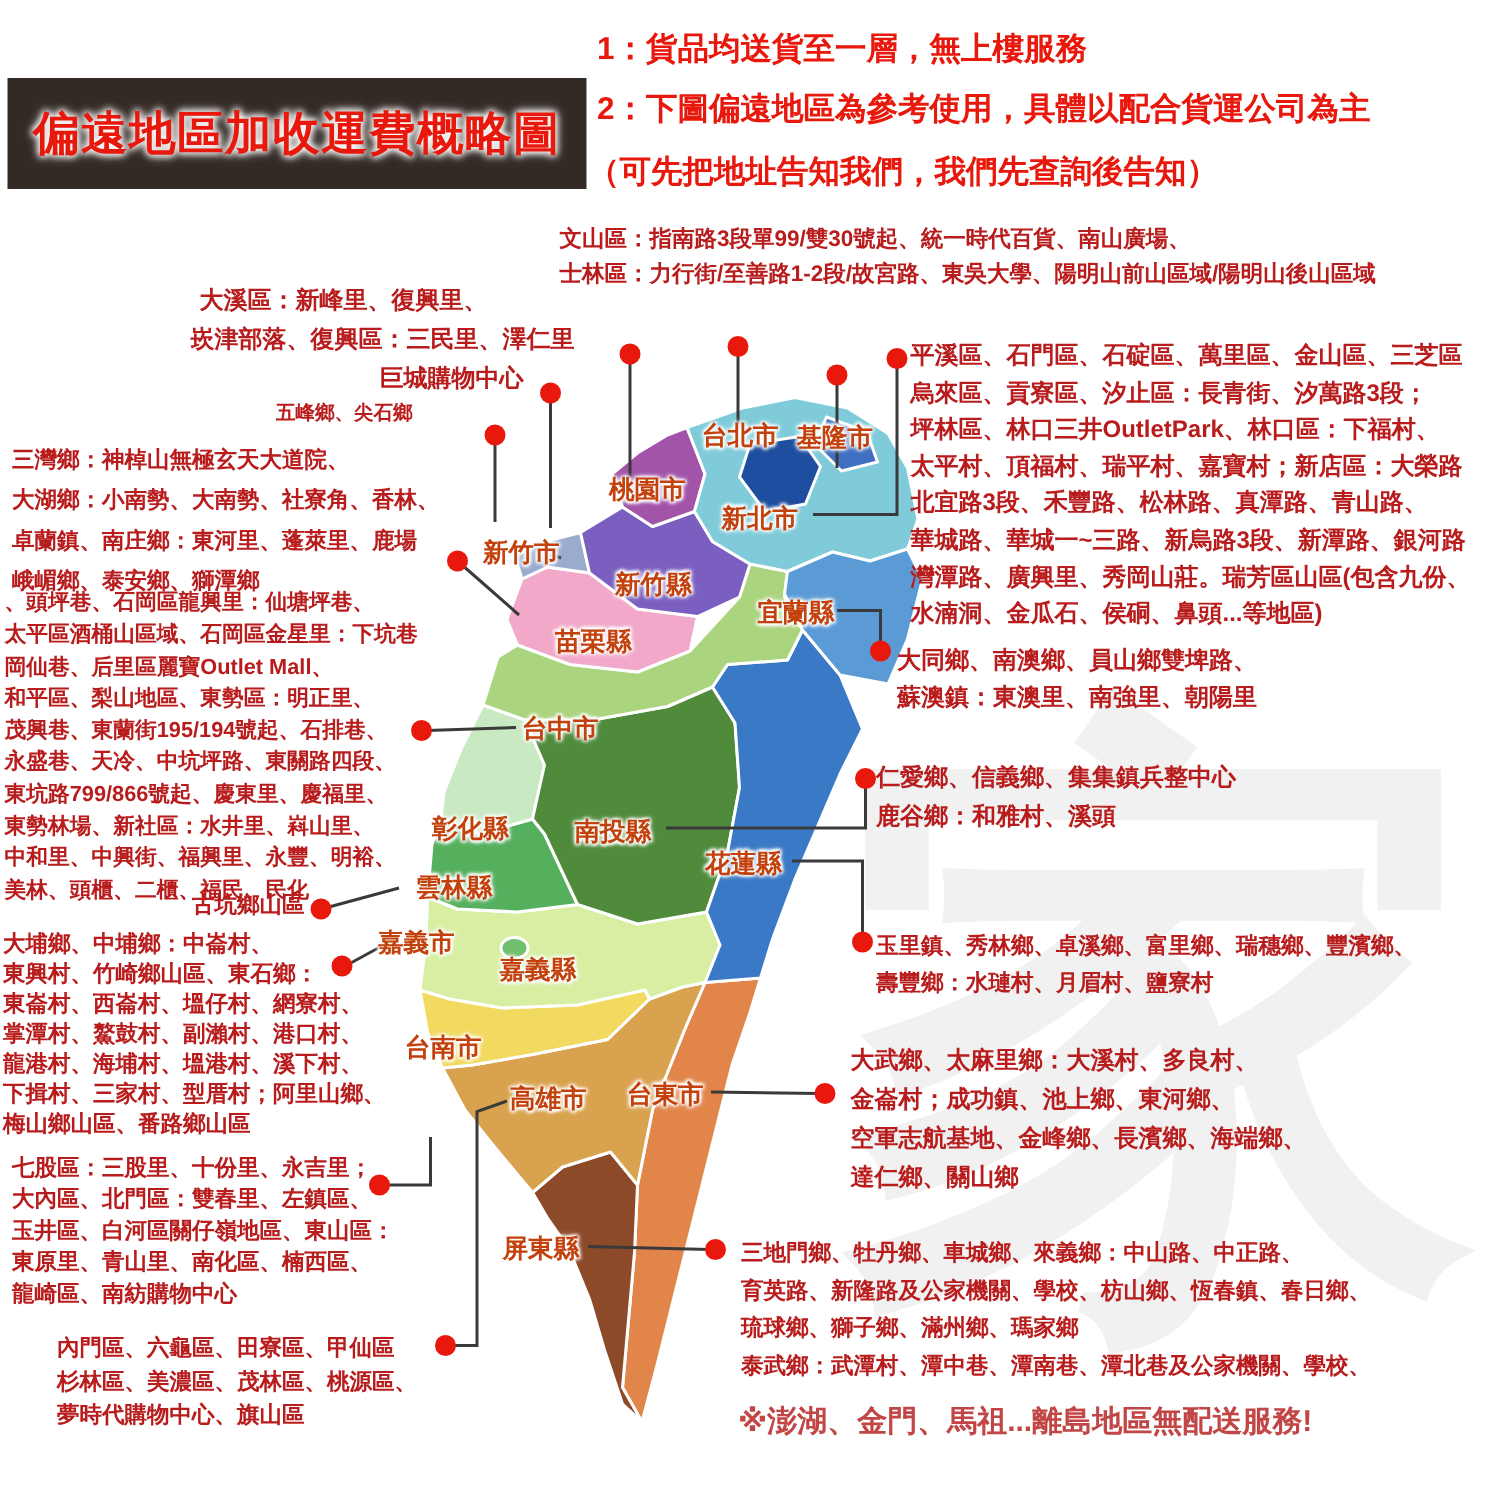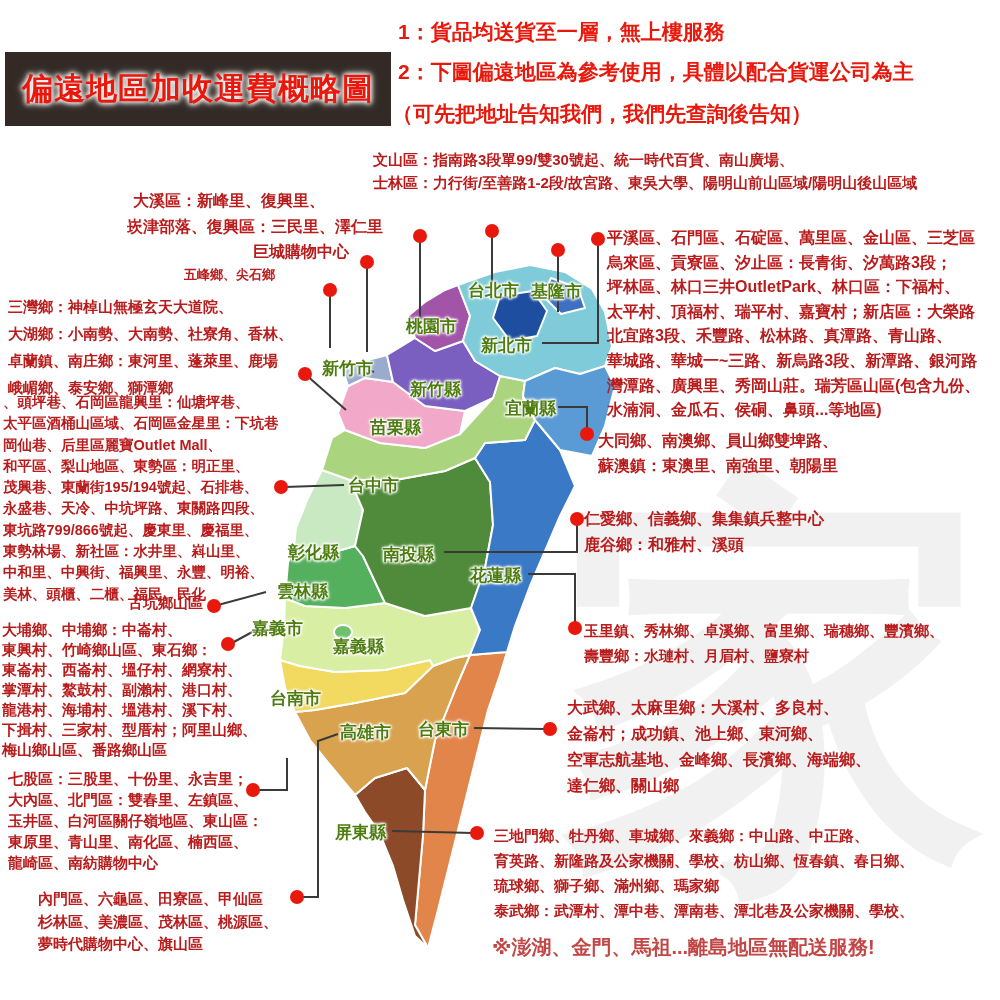--- a/index.html
+++ b/index.html
@@ -5,21 +5,21 @@
   html,body{margin:0;padding:0;}
   body{font-family:"Liberation Sans","DejaVu Sans",sans-serif;}
   #stage{position:relative;width:1000px;height:1000px;background:#ffffff;overflow:hidden;}
   .title-box{position:absolute;left:5px;top:52px;width:386px;height:74px;background:#332a25;
     display:flex;align-items:center;justify-content:center;}
   .title-box .t{color:#e8180c;font-size:31px;font-weight:bold;letter-spacing:1px;white-space:nowrap;
     text-shadow:0 0 5px #fff,0 0 5px #fff,0 0 8px #fff;}
   .rednote{position:absolute;color:#e8180c;font-weight:bold;font-size:21px;white-space:nowrap;}
   .ann{position:absolute;color:#b91c1c;font-weight:600;}
   .ann .ln{white-space:nowrap;}
-  .map-label{position:absolute;color:#4d7c0f;font-weight:bold;font-size:17px;white-space:nowrap;
+  .map-label{position:absolute;color:#c2410c;font-weight:bold;font-size:17px;white-space:nowrap;
     text-shadow:-1px -1px 2px #fff,1px -1px 2px #fff,-1px 1px 2px #fff,1px 1px 2px #fff,0 0 4px #fff;}
   .bottom-note{position:absolute;color:#c24646;font-weight:bold;font-size:20px;white-space:nowrap;}
   .watermark{position:absolute;left:560px;top:400px;font-size:430px;color:#000;opacity:0.05;
     font-weight:bold;pointer-events:none;}
   svg{position:absolute;left:0;top:0;}
   .conn{stroke:#3a3a3a;stroke-width:2;fill:none;}
   .region{stroke:#ffffff;stroke-width:2;stroke-linejoin:round;}
 </style>
 </head>
 <body>

